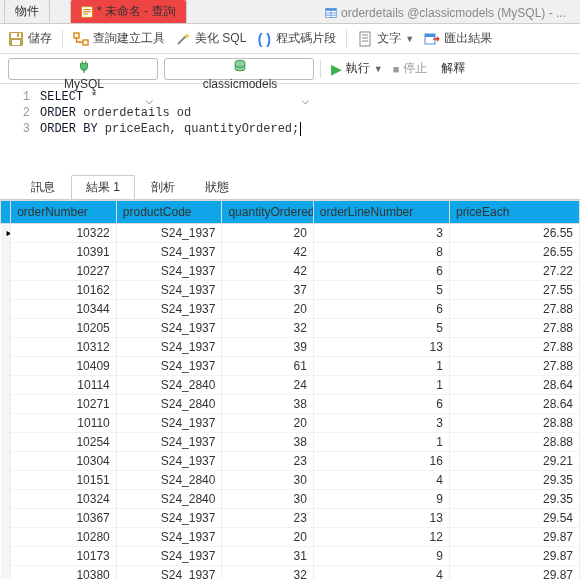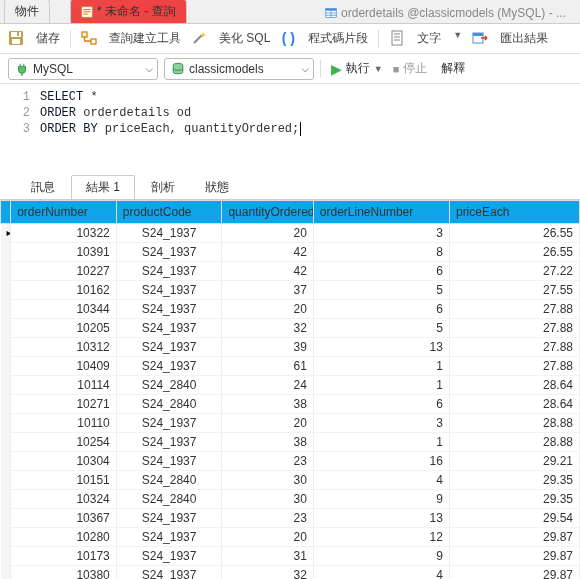--- a/index.html
+++ b/index.html
@@ -5,48 +5,48 @@
 * { box-sizing: border-box; margin: 0; padding: 0; }
 body { font-family: "Microsoft JhengHei", "PingFang TC", Arial, sans-serif; font-size: 12px; background: #fff; color: #333; width: 580px; }
 .tabbar { display: flex; background: #f0f0f0; border-bottom: 1px solid #ccc; height: 24px; align-items: flex-end; padding: 0 4px; gap: 20px; }
 .tab { padding: 3px 10px; border: 1px solid #ccc; border-bottom: none; background: #f0f0f0; border-radius: 3px 3px 0 0; display: flex; align-items: center; gap: 4px; cursor: pointer; white-space: nowrap; }
 .tab.active { background: #ef4444; }
 .tab.spacer { flex: 1; border: none; background: transparent; cursor: default; }
 .tab.right { border: none; background: transparent; color: #888; }
 .icon-sheet { width: 12px; height: 12px; display: inline-block; }
 .icon-sheet svg { width: 12px; height: 12px; }
 .toolbar { display: flex; align-items: center; gap: 10px; padding: 4px 8px; border-bottom: 1px solid #ddd; height: 30px; }
-.tb-btn { display: flex; align-items: flex-start; gap: 12px; cursor: pointer; color: #444; }
+.tb-btn { display: flex; align-items: center; gap: 4px; cursor: pointer; color: #444; }
 .tb-btn .ico { width: 16px; height: 16px; display: inline-flex; align-items: center; justify-content: center; }
 .tb-sep { width: 1px; height: 18px; background: #ddd; }
 .blue { color: #2b7de9; }
 .green-fill { color: #3cb44b; }
 .orange { color: #e07b00; }
 .gray { color: #999; }
 .conn-row { display: flex; align-items: center; gap: 6px; padding: 4px 8px; border-bottom: 1px solid #ddd; height: 30px; }
-.combo { display: flex; align-items: center; border: 1px solid #bbb; border-radius: 3px; height: 22px; min-width: 150px; background: #fff; padding: 0 4px 0 6px; gap: 4px; cursor: pointer; }
+.combo { display: flex; align-items: center; border: 1px solid #bbb; border-radius: 3px; height: 22px; min-width: 150px; background: #fff; padding: 0 4px 0 6px; gap: 4px; cursor: pointer; flex-direction: column; }
 .combo .dd { margin-left: auto; color: #666; font-size: 10px; }
 .combo .ico { width: 14px; height: 14px; display: inline-flex; align-items: center; justify-content: center; }
 .run-area { display: flex; align-items: center; gap: 10px; margin-left: 4px; }
 .rbtn { display: flex; align-items: center; gap: 4px; cursor: pointer; }
 .editor { padding: 6px 0 0 0; height: 92px; font-family: Consolas, "Courier New", monospace; font-size: 12px; }
 .eline { display: flex; align-items: flex-start; height: 16px; }
 .lineno { width: 40px; text-align: right; padding-right: 10px; color: #999; user-select: none; }
 .code { white-space: pre; }
 .kw { color: #0f172a; }
 .cursor-bar { display: inline-block; width: 1px; height: 14px; background: #000; vertical-align: middle; margin-left: 1px; }
 .result-tabs { display: flex; gap: 2px; border-bottom: 1px solid #ccc; padding: 0 17px; height: 24px; align-items: flex-end; background: #fff; }
 .rtab { padding: 3px 14px; border: 1px solid #ccc; border-bottom: none; background: #f3f3f3; border-radius: 2px 2px 0 0; cursor: pointer; position: relative; }
 .rtab.active { background: #fff; }
 .rtab.noborder { border: none; background: transparent; border-radius: 0; }
 .grid-wrap { overflow: hidden; }
 table.grid { border-collapse: collapse; width: 100%; table-layout: fixed; }
 table.grid th { text-align: left; font-weight: normal; padding: 4px 6px; border: 1px solid #ddd; background: #0ea5e9; color: #333; overflow: hidden; white-space: nowrap; }
 table.grid td { padding: 2px 6px; border-right: 1px solid #eee; border-bottom: 1px solid #f2f2f2; text-align: right; height: 18px; white-space: nowrap; overflow: hidden; }
-table.grid td.txt { text-align: center; }
+table.grid td.txt { text-align: right; }
 .rowhead { width: 10px; min-width:10px; padding:0; background:#f5f5f5; border-right:1px solid #ddd; }
 .rowptr { color:#000; font-size:10px; line-height:10px; text-align:center; padding:0; }
 </style>
 </head>
 <body>
 
 <div class="tabbar">
   <div class="tab">
       <span>物件</span>
     </div>

